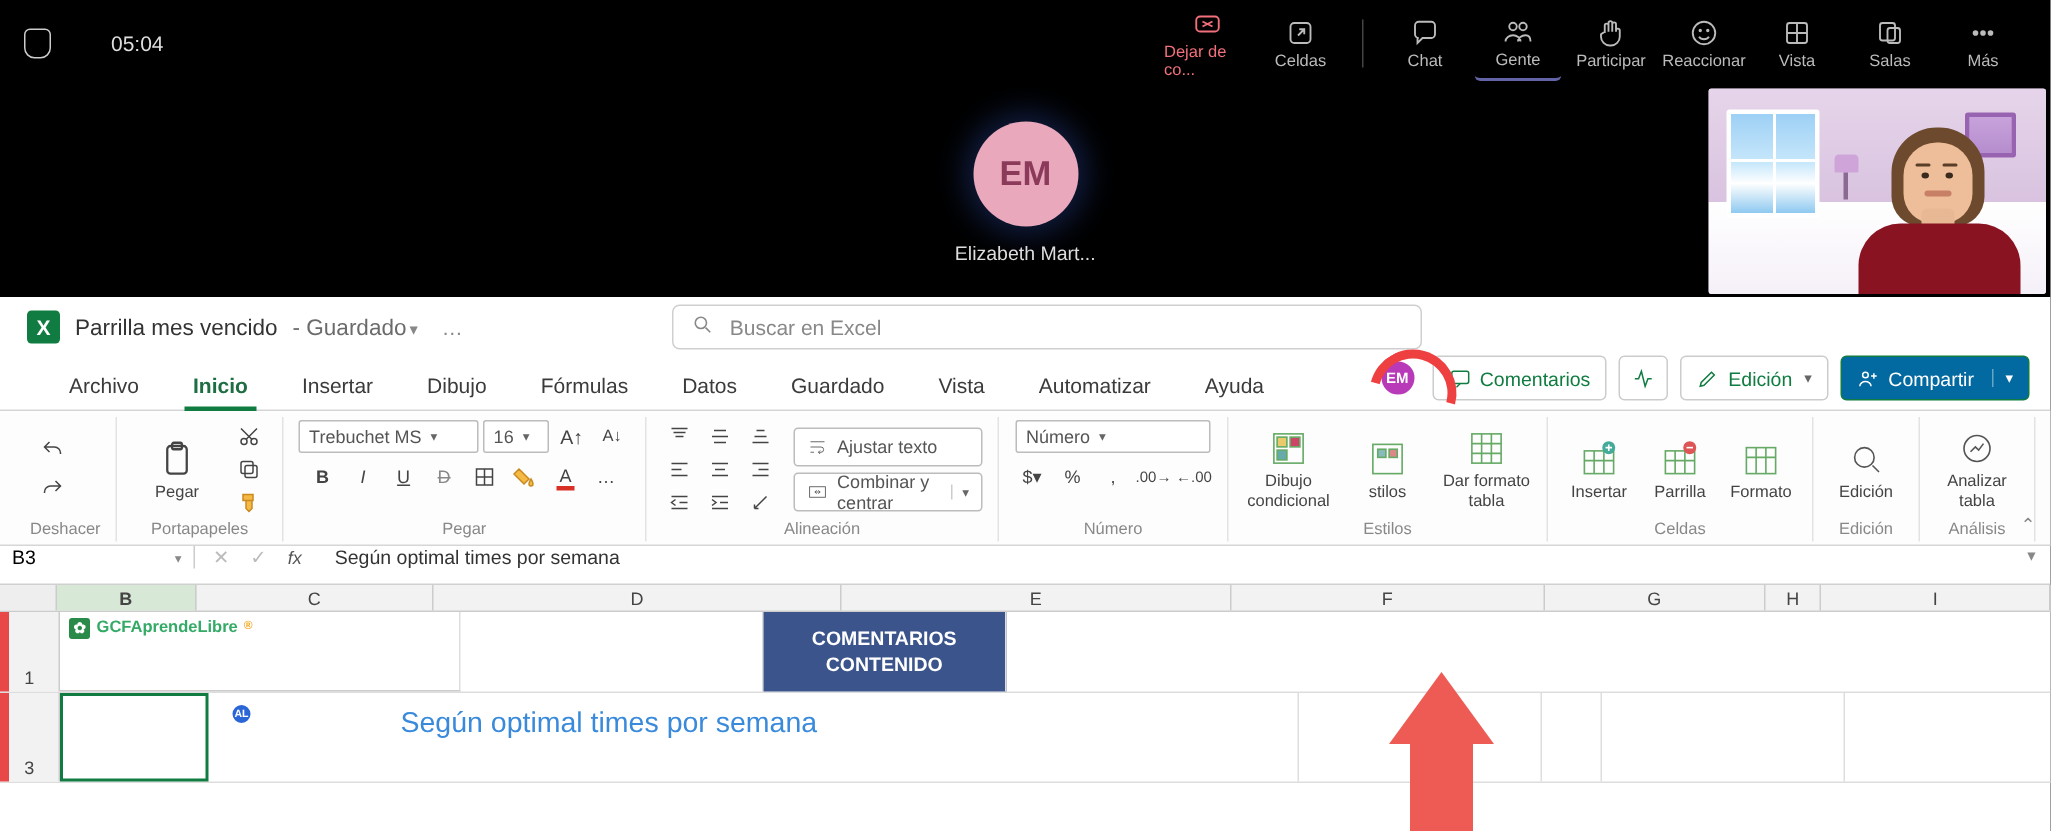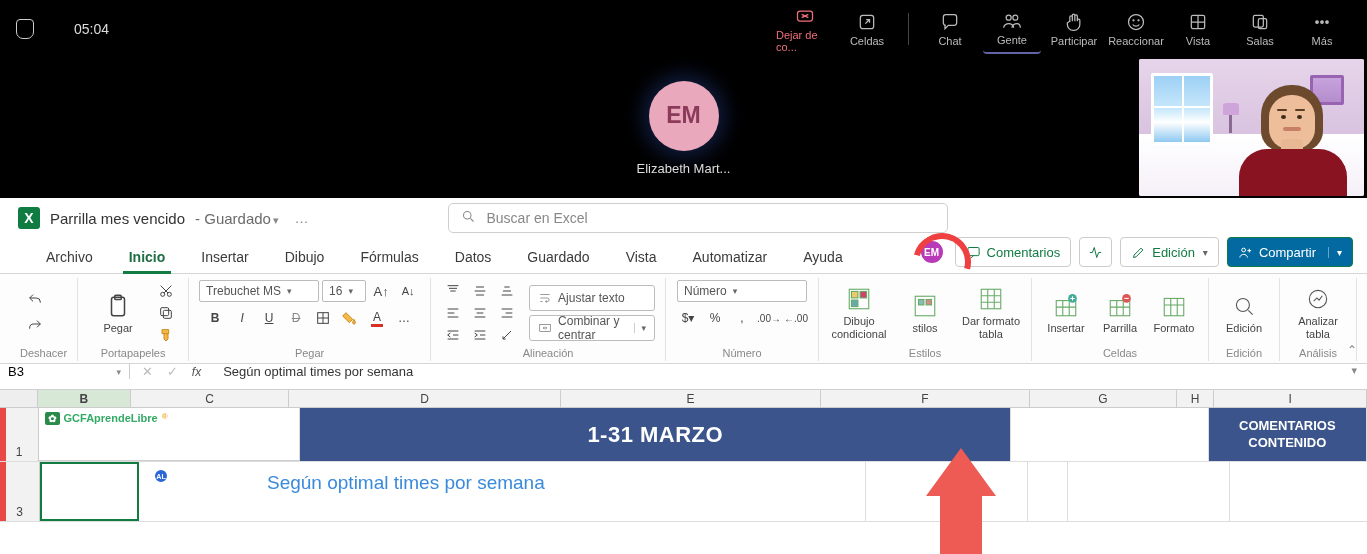--- a/index.html
+++ b/index.html
@@ -641,21 +641,20 @@
     </div>
     <div class="grid-rows">
       <div class="grid-row row1">
         <div class="red-border-left"></div>
         <div class="rh">1</div>
         <div class="cell cB logo-cell" style="width:267px">
           <span class="g">✿</span>
           <span>GCFAprendeLibre</span>
             <sup>®</sup>
         </div>
-        <div class="cell banner" style="width:727px">1-31 MARZO</div>
         <div class="cell cG gap-cell" style="width:162px;border-left:none"></div>
         <div class="cell cH"></div>
         <div class="cell cI banner2">
           <span>COMENTARIOS</span>
           <span>CONTENIDO</span>
         </div>
       </div>
       <div class="grid-row row3">
         <div class="red-border-left"></div>
         <div class="rh">3</div>

